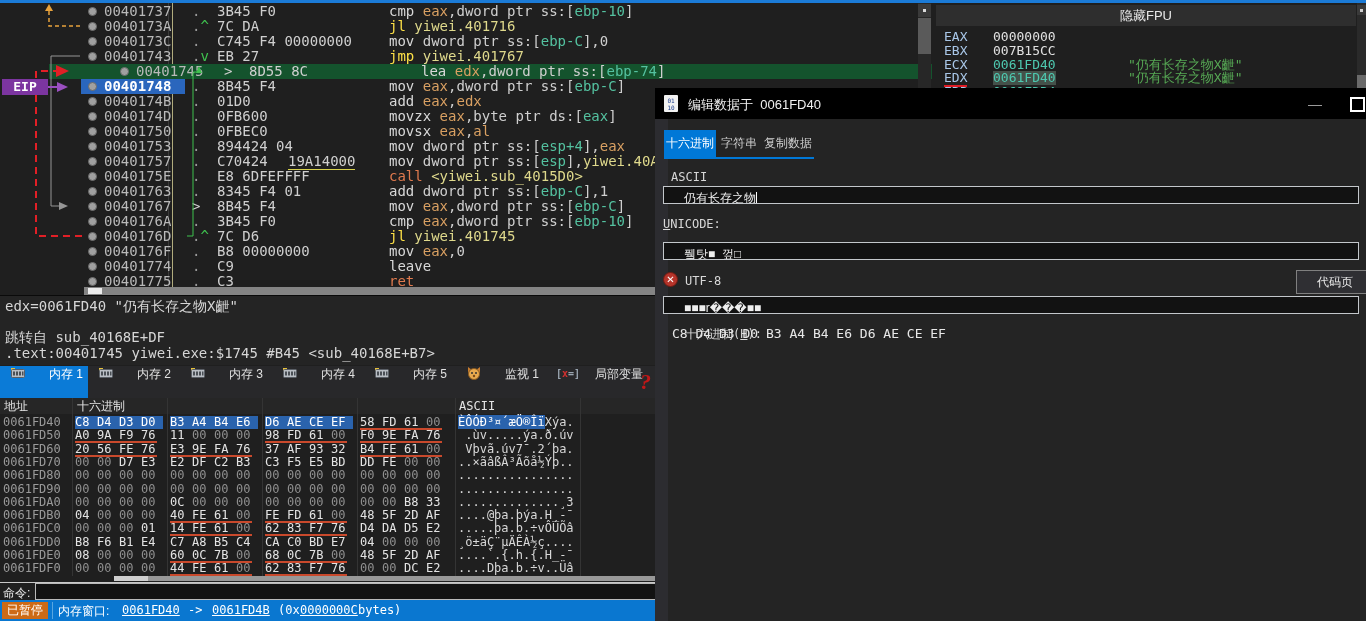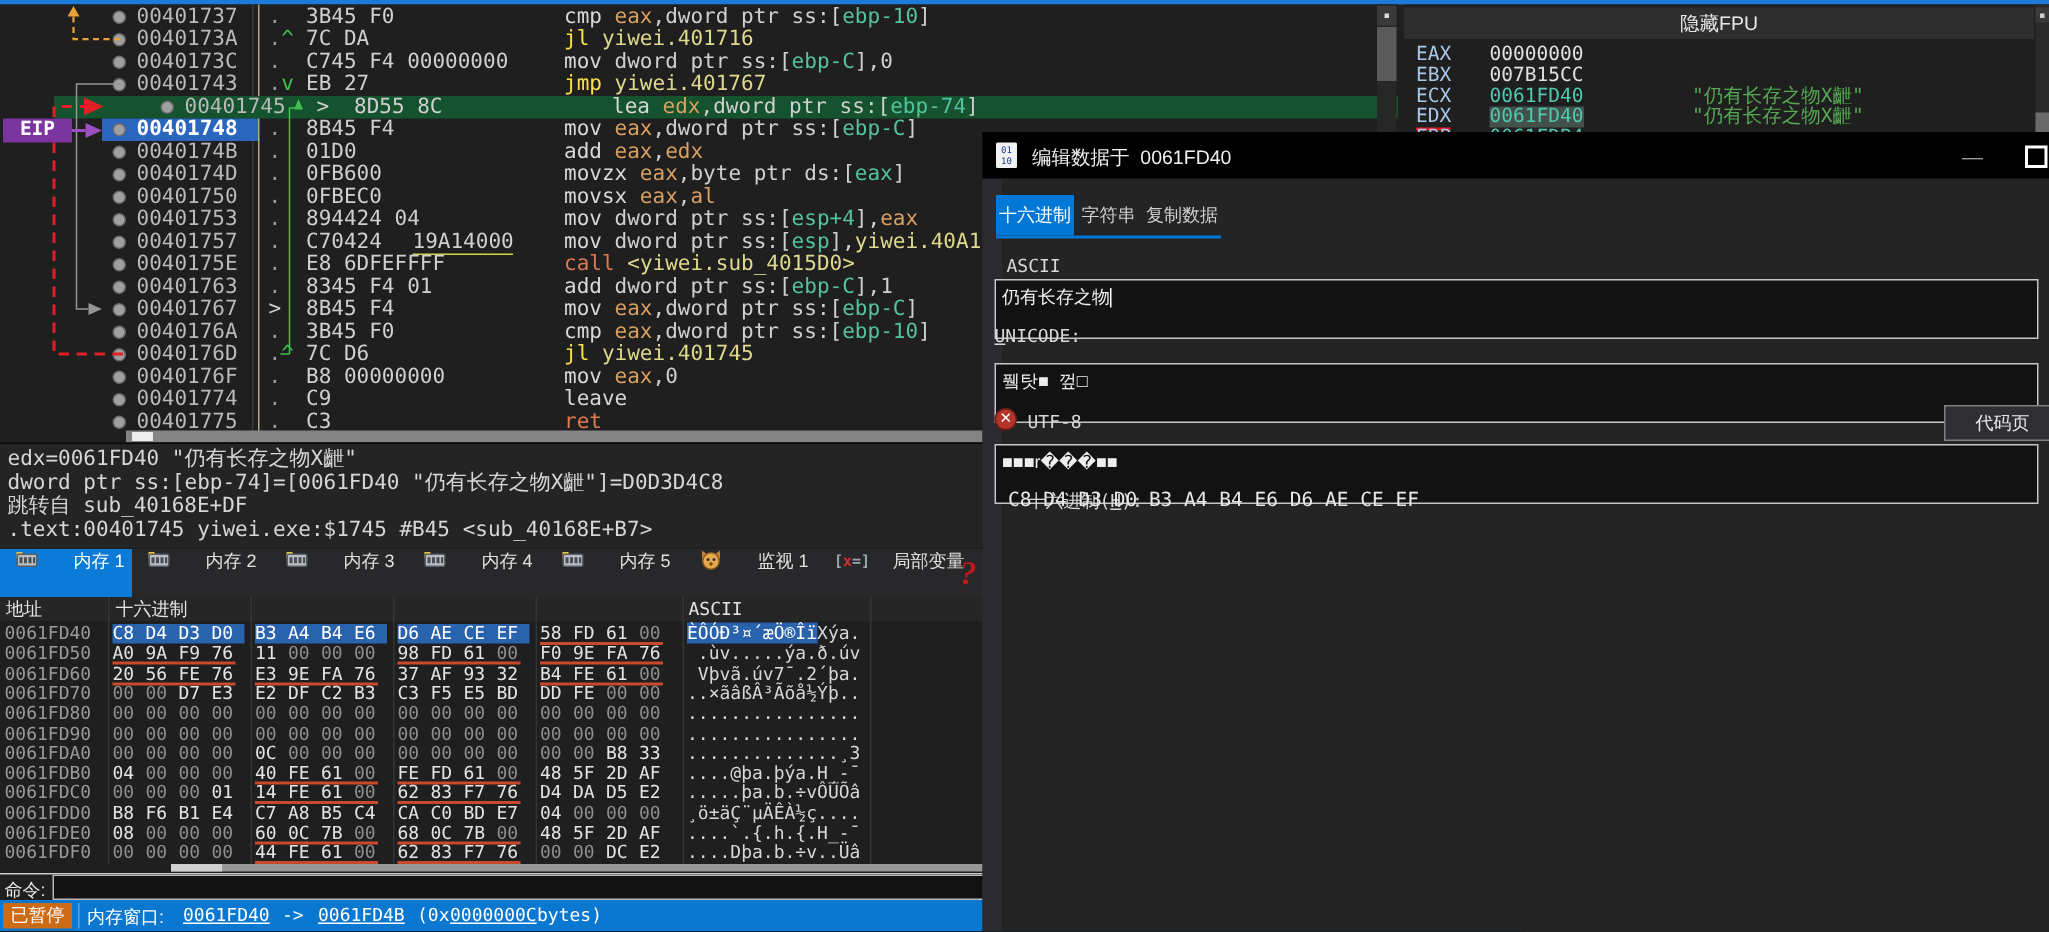--- a/index.html
+++ b/index.html
@@ -8,21 +8,21 @@
     position:relative; width:1366px; height:621px; overflow:hidden;
     background:#1f1f1f; font-family:"Liberation Sans","DejaVu Sans",sans-serif;
   }
 
   
   #top-accent { position:absolute; left:0; top:0; width:1366px; height:3px; background:#1b7bd7; }
 
   
   #disasm-pane { position:absolute; left:0; top:3px; width:932px; height:292px; background:#1f1f1f; overflow:hidden; }
   #disasm-rows { position:absolute; inset:0; }
-  .drow { position:absolute; left:4px; width:918px; height:15px; font-family:"DejaVu Sans Mono",monospace; font-size:14px; line-height:15px; white-space:pre; }
+  .drow { position:absolute; left:17px; width:918px; height:15px; font-family:"DejaVu Sans Mono",monospace; font-size:14px; line-height:15px; white-space:pre; }
   .drow.hl { background:#14532d;margin-left:32px; }
   .eipbg { position:absolute; left:64px; top:0; width:104px; height:15px; background:#2a66bd; }
   .bullet { position:absolute; left:71px; top:3px; width:9px; height:9px; border-radius:50%; background:#a0a0a0; border:1px solid #6b6b6b; }
   .daddr { position:absolute; left:87px; color:#b9b9b9; }
   .daddr.on { color:#ffffff; font-weight:bold; }
   .dmark { position:absolute; left:175px; }
   .dbytes { position:absolute; left:200px; color:#cfcfcf; }
   .dinstr { position:absolute; left:372px; }
   .c-m { color:#d8d8d8; } .c-w { color:#cfcfcf; }
   .c-j { color:#fde047; } .c-c { color:#e07a4e; }
@@ -111,22 +111,22 @@
   #dlg-titlebar { position:absolute; left:0; top:0; width:711px; height:31px; background:#000000; }
   #dlg-icon { position:absolute; left:9px; top:7px; width:14px; height:17px; background:#f2f2f2; border-radius:1px;
     font-family:"DejaVu Sans Mono",monospace; font-size:6px; line-height:7px; color:#1a3c8c; text-align:center; padding-top:2px; }
   #dlg-title { position:absolute; left:33px; top:8px; color:#f0f0f0; font-size:13px; white-space:pre; }
   #dlg-min { position:absolute; left:650px; top:6px; width:20px; height:20px; color:#9a9a9a; font-size:14px; text-align:center; line-height:20px; }
   #dlg-max { position:absolute; left:695px; top:9px; width:15px; height:15px; border:2px solid #ffffff; background:#000; }
   .dlg-tab { position:absolute; top:42px; height:27px; color:#cfcfcf; font-size:12px; text-align:center; line-height:27px; }
   .dlg-tab.active { background:#0078d7; color:#ffffff; }
   #dlg-tab-underline { position:absolute; left:9px; top:69px; width:150px; height:2px; background:#0078d7; }
   .dlg-label { position:absolute; color:#d8d8d8; font-family:"DejaVu Sans Mono",monospace; font-size:12px; }
-  .dlg-input { position:absolute; left:8px; width:696px; height:40px; background:#121212; border:1px solid #c3c7cb;
-    color:#eeeeee; font-size:12px; line-height:22px; padding-left:4px; white-space:pre; overflow:hidden; }
+  .dlg-input { position:absolute; left:8px; width:696px; height:18px; background:#121212; border:1px solid #c3c7cb;
+    color:#eeeeee; font-size:12px; line-height:22px; padding-left:20px; white-space:pre; overflow:hidden; }
   .caret { display:inline-block; width:1px; height:13px; background:#ffffff; vertical-align:middle; }
   #dlg-err-icon { position:absolute; left:8px; top:184px; width:15px; height:15px; border-radius:50%; background:#b5342a;
     border:1px solid #6e1b14; color:#ffffff; font-size:10px; font-weight:bold; text-align:center; line-height:14px; }
   #dlg-codepage { position:absolute; left:641px; top:182px; width:78px; height:24px; background:#2f2f33; border:1px solid #808080;
     color:#e8e8e8; font-size:12px; text-align:center; line-height:22px; }
   #dlg-hex-value { position:absolute; left:17px; top:238px; font-family:"DejaVu Sans Mono",monospace; font-size:13px; color:#e8e8e8; white-space:pre; }
   .ul { text-decoration:underline; }
 </style>
 </head>
 <body>
@@ -196,21 +196,20 @@
         <div class="reg-row" style="top: 82.2px;"><span class="reg-name">EBP</span><span class="reg-val t">0061FDB4</span></div>
       </div>
     <div id="reg-vscroll">
       <div class="sb-btn"></div>
       <div class="sb-thumb"></div>
     </div>
   </div>
 
   <div id="info-pane">
       <div class="info-line" style="top: 2px;">edx=0061FD40 "仍有长存之物X齛"</div>
-      <div class="info-line" style="top: 17.5px;">dword ptr ss:[ebp-74]=[0061FD40 "仍有长存之物X齛"]=D0D3D4C8</div>
       <div class="info-line" style="top: 33px;">跳转自 sub_40168E+DF</div>
       <div class="info-line" style="top: 48.5px;">.text:00401745 yiwei.exe:$1745 #B45 &lt;sub_40168E+B7&gt;</div>
     </div>
 
   <div id="tabbar">
     <div id="tabs-host">
         <div class="tab active" style="left: 0px; width: 88px;">
           <span class="ticon"><svg width="16" height="14">
               <rect x="1" y="2" width="4" height="4" fill="#e8c33c"></rect>
               <rect x="1.5" y="3.5" width="13" height="8" rx="1" fill="#b9bec4" stroke="#5a5f66"></rect>

